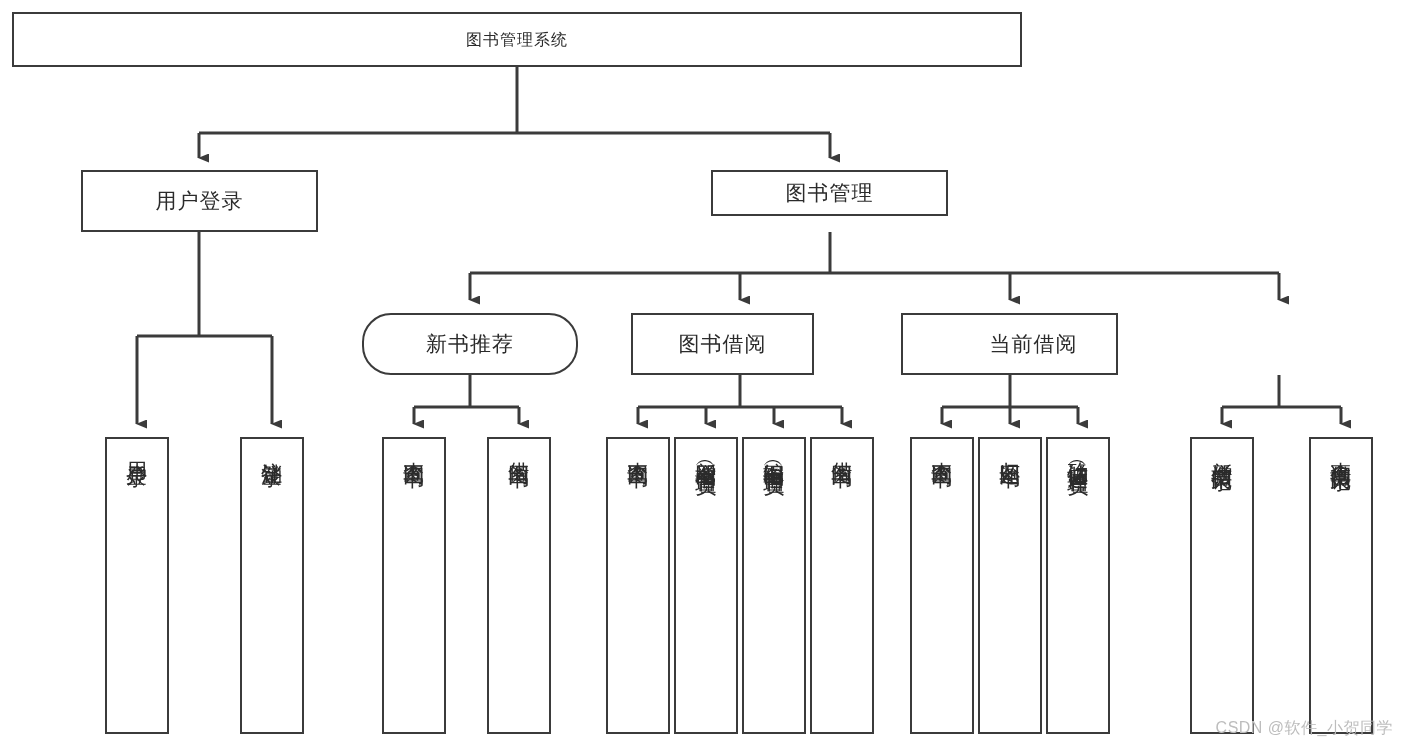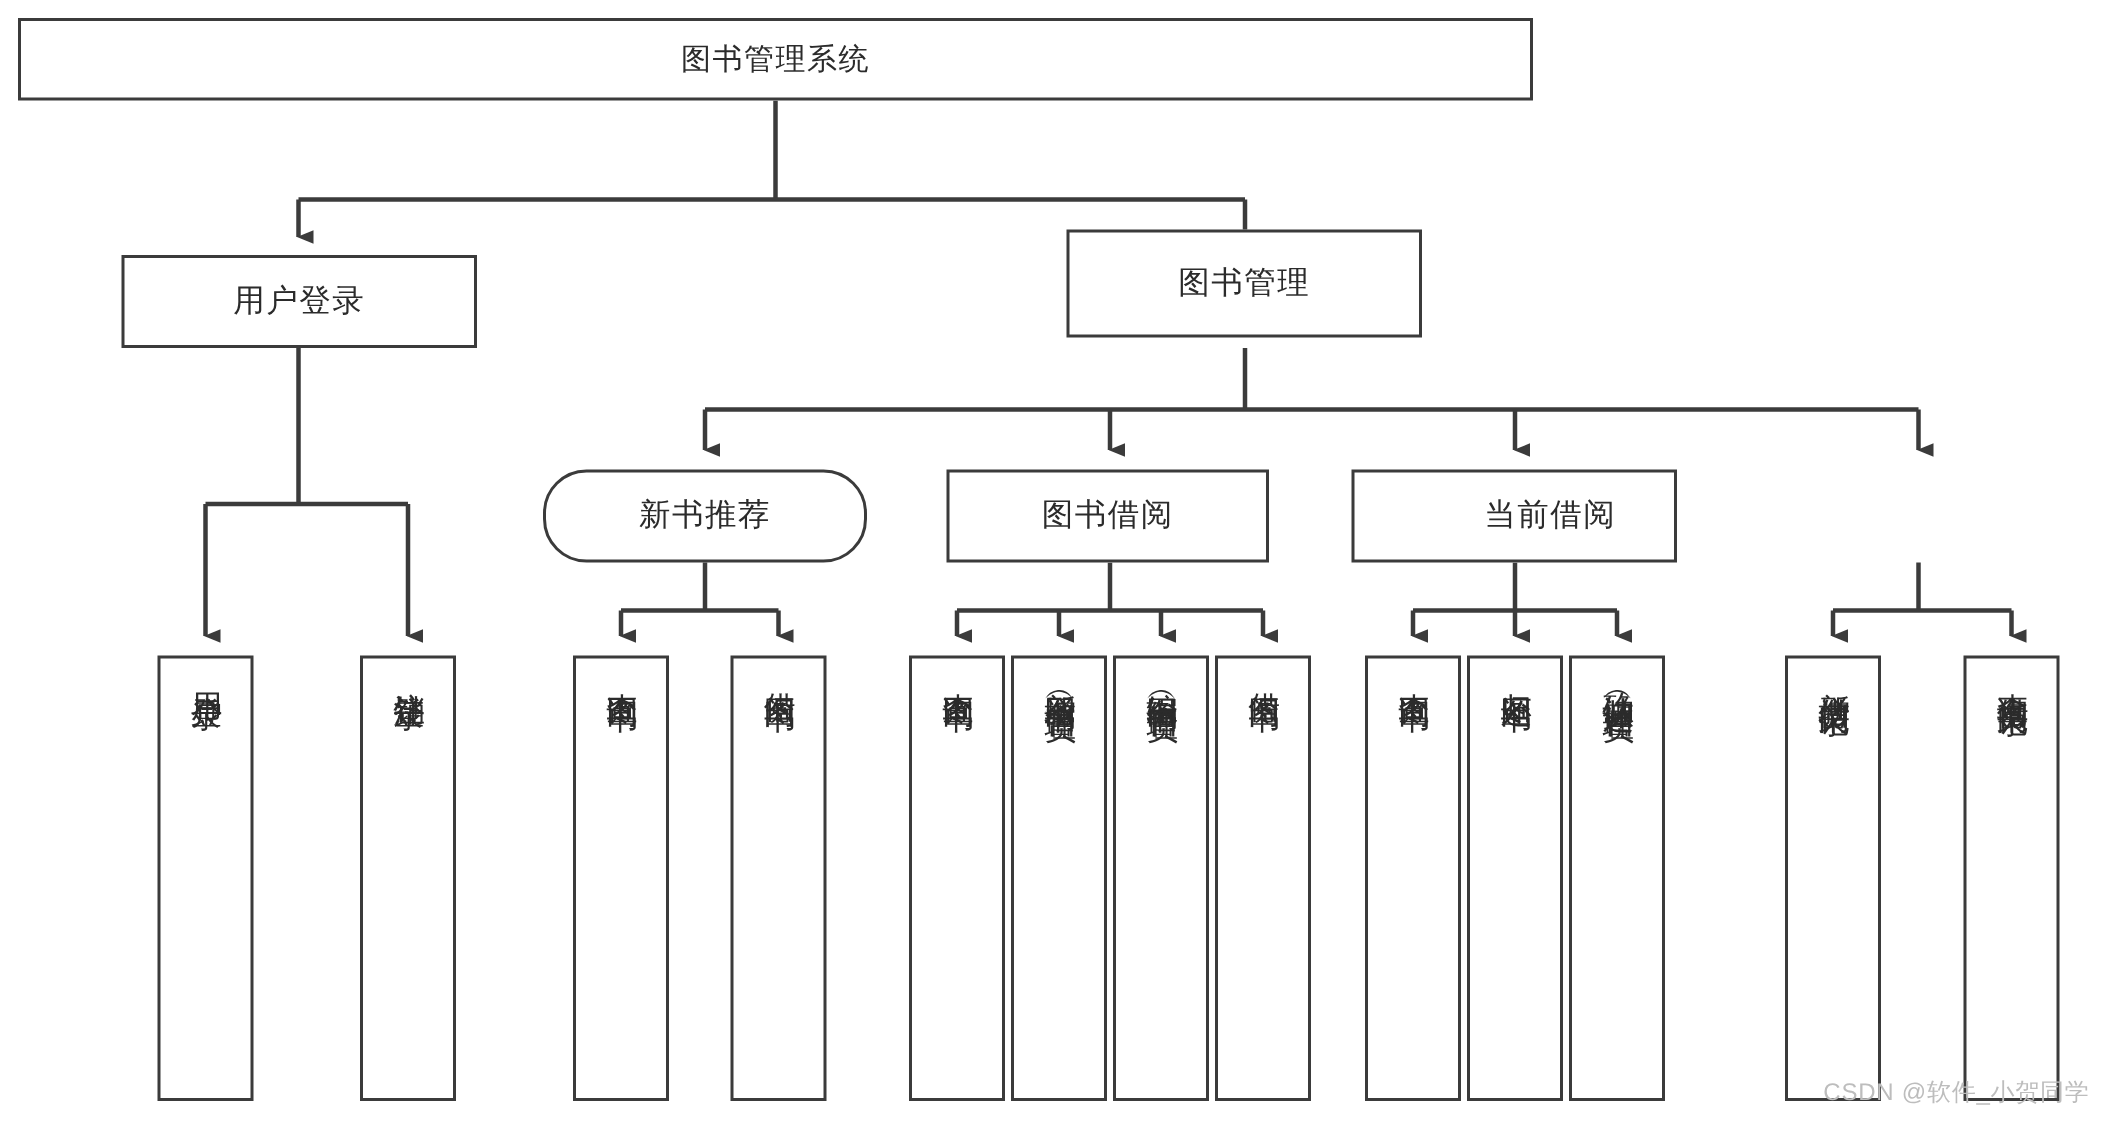--- a/index.html
+++ b/index.html
@@ -35,21 +35,21 @@
     align-items: center;
     justify-content: center;
     color: #2b2b2b;
   }
   .node.horizontal {
     font-size: 21px;
     letter-spacing: 1px;
     line-height: 1.2;
   }
   .node.root {
-    font-size: 20px;
+    font-size: 16px;
   }
   .node.vertical {
     align-items: flex-start;
     justify-content: center;
     padding-top: 6px;
   }
   .vlabel {
     writing-mode: vertical-rl;
     text-orientation: upright;
     font-size: 21px;
@@ -124,28 +124,28 @@
     </g>
   </svg>
 
   <div class="node horizontal root" style="left:12px; top:12px; width:1010px; height:55px;">
     <span>图书管理系统</span>
   </div>
 
   <div class="node horizontal" style="left:81px; top:170px; width:237px; height:62px;">
     <span>用户登录</span>
   </div>
-  <div class="node horizontal" style="left:711px; top:153px; width:237px; height:72px;">
+  <div class="node horizontal" style="left:711px; top:170px; width:237px; height:46px;">
     <span>图书管理</span>
   </div>
 
   <div class="node horizontal" style="left:362px; top:313px; width:216px; height:62px;border-radius:29px;">
     <span>新书推荐</span>
   </div>
-  <div class="node horizontal" style="left:631px; top:313px; width:215px; height:62px;">
+  <div class="node horizontal" style="left:631px; top:313px; width:183px; height:62px;">
     <span>图书借阅</span>
   </div>
   <div class="node horizontal" style="left:901px; top:313px; width:217px; height:62px;padding-left:48px;">
     <span>当前借阅</span>
   </div>
 
   <div class="node vertical" style="left:105px; top:437px; width:64px; height:297px;">
     <span class="vlabel">用户登录</span>
   </div>
   <div class="node vertical" style="left:240px; top:437px; width:64px; height:297px;">

